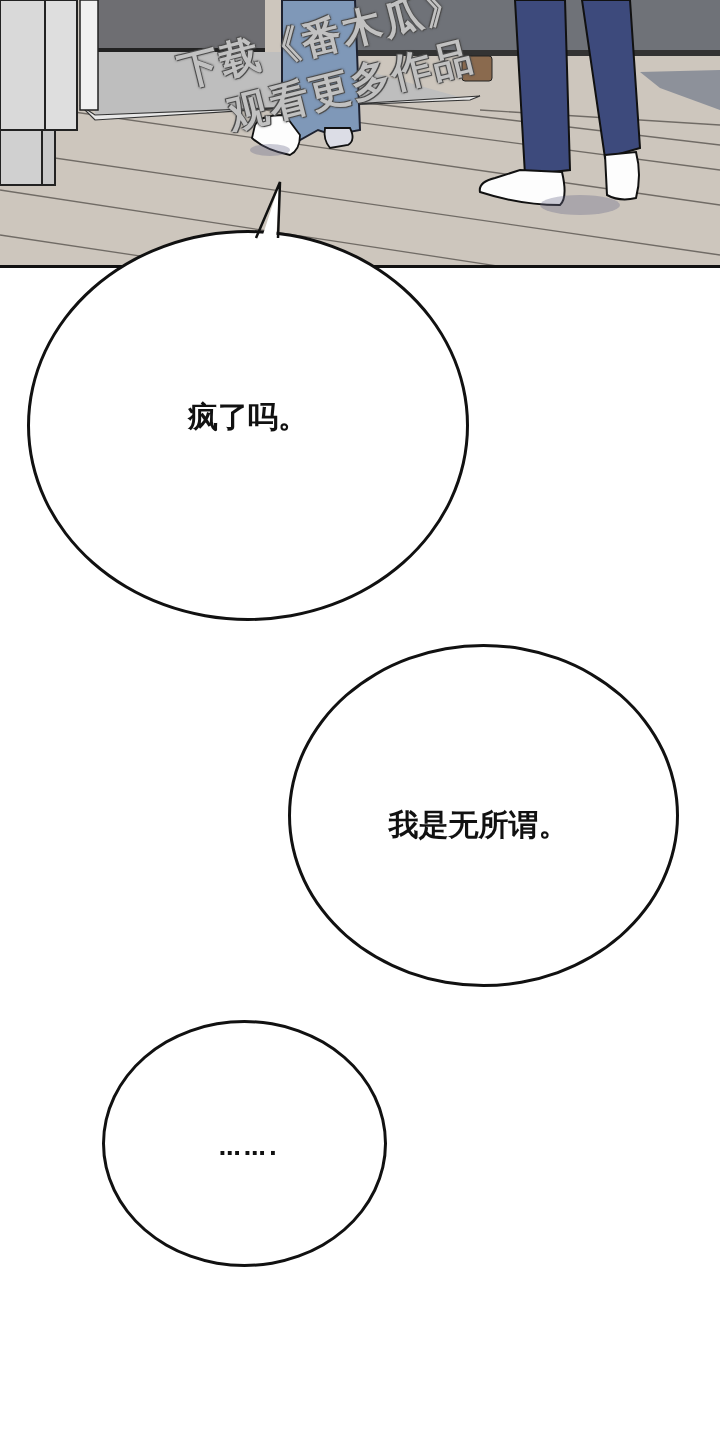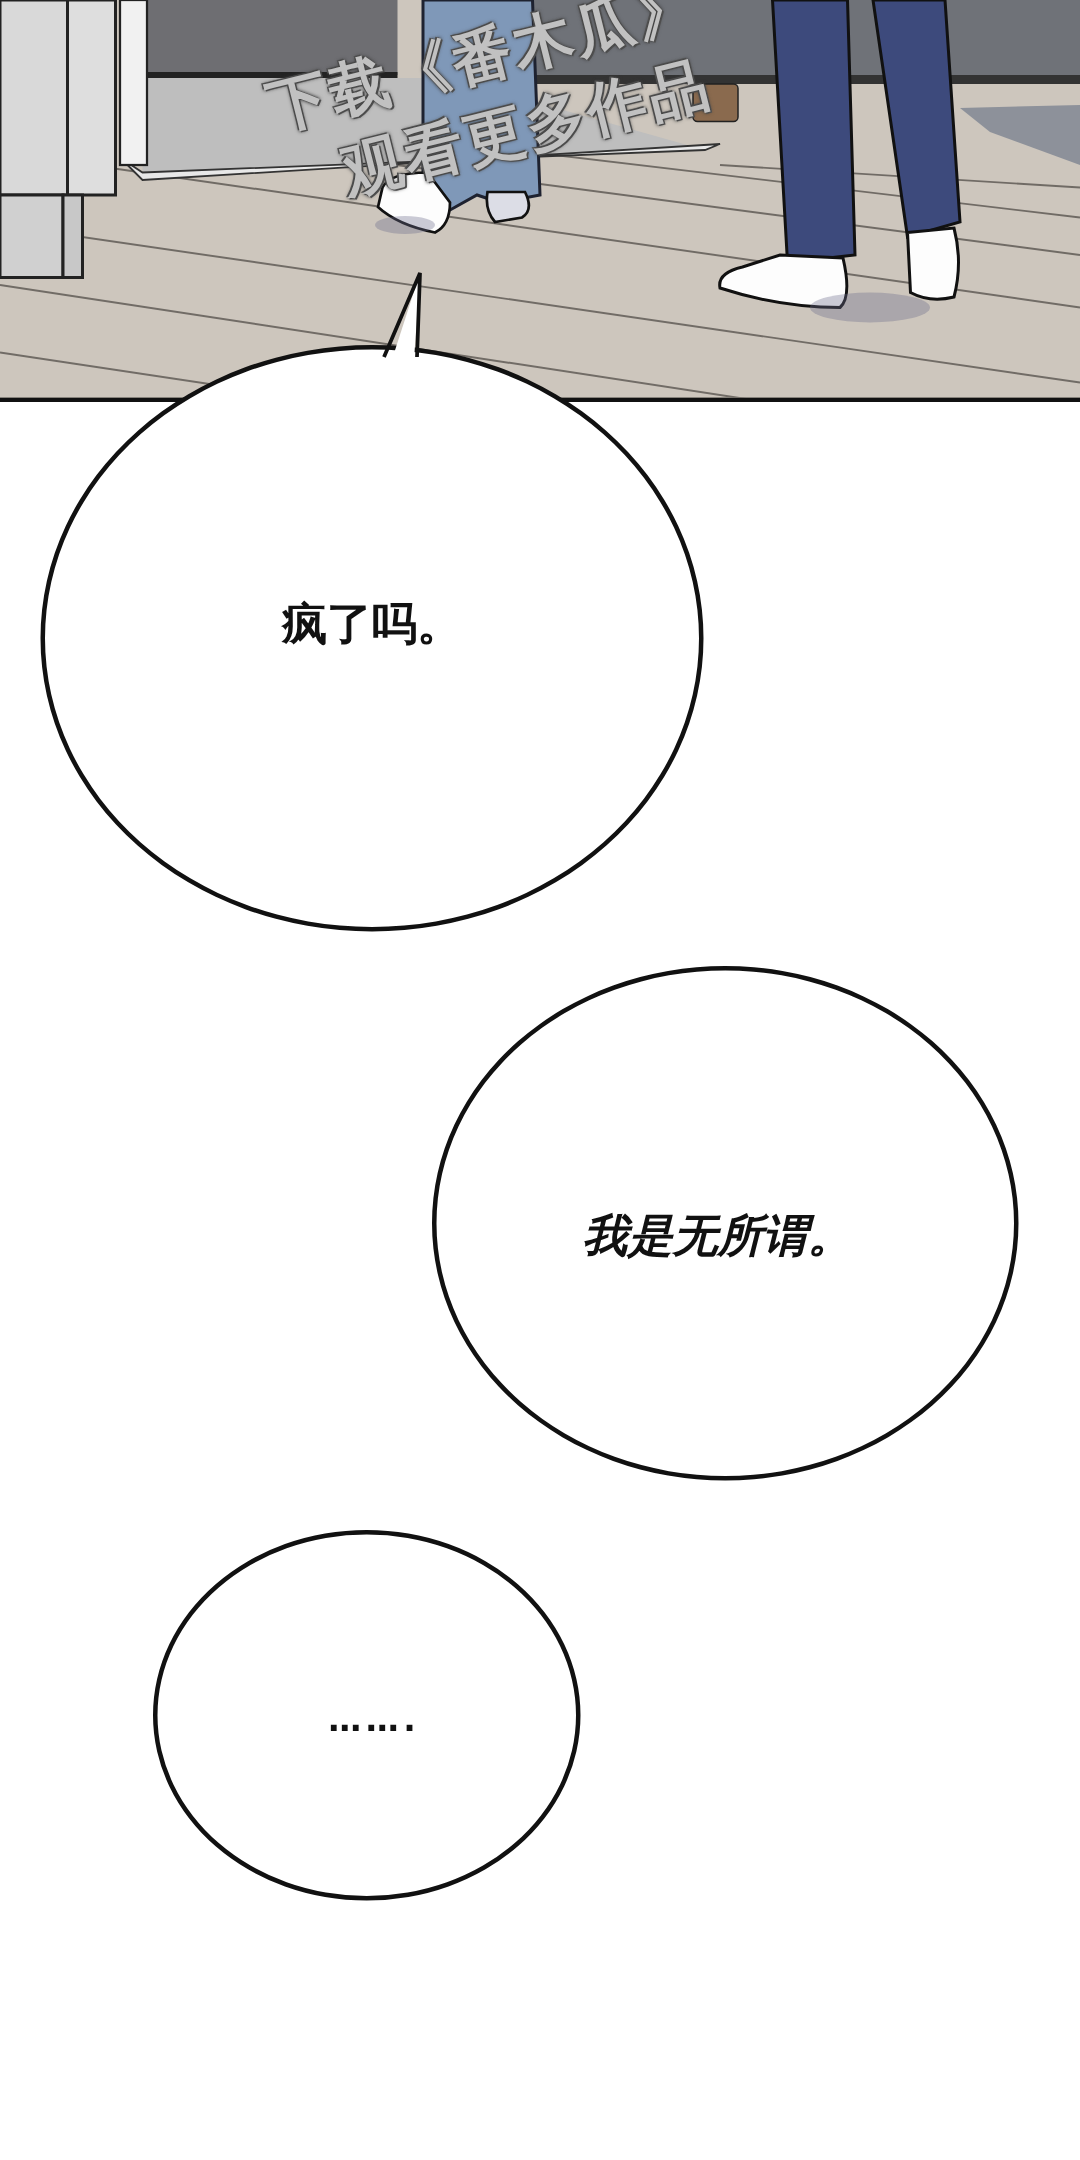--- a/index.html
+++ b/index.html
@@ -46,21 +46,21 @@
       border-radius: 50%;
       box-sizing: border-box;
       display: flex;
       flex-direction: column;
       align-items: center;
       justify-content: center;
       color: #111;
       text-align: center;
     }
     .bubble-1 { left: 27px; top: 230px; width: 442px; height: 391px; }
-    .bubble-2 { left: 288px; top: 644px; width: 391px; height: 343px; font-style: italic; }
+    .bubble-2 { left: 288px; top: 644px; width: 391px; height: 343px; }
     .bubble-3 { left: 102px; top: 1020px; width: 285px; height: 247px; }
 
     .bubble-text {
       font-size: 30px;
       line-height: 43px;
       font-weight: bold;
       white-space: nowrap;
     }
     .bubble-1 .bubble-text { margin-top: -18px; }
     .bubble-2 .bubble-text { margin-top: 18px; margin-left: -10px; }

